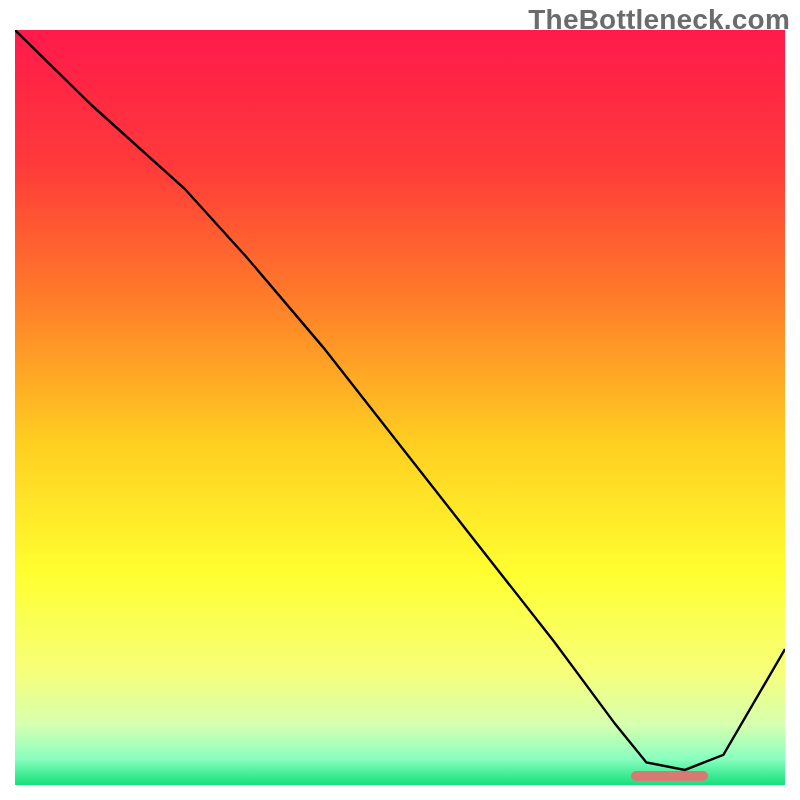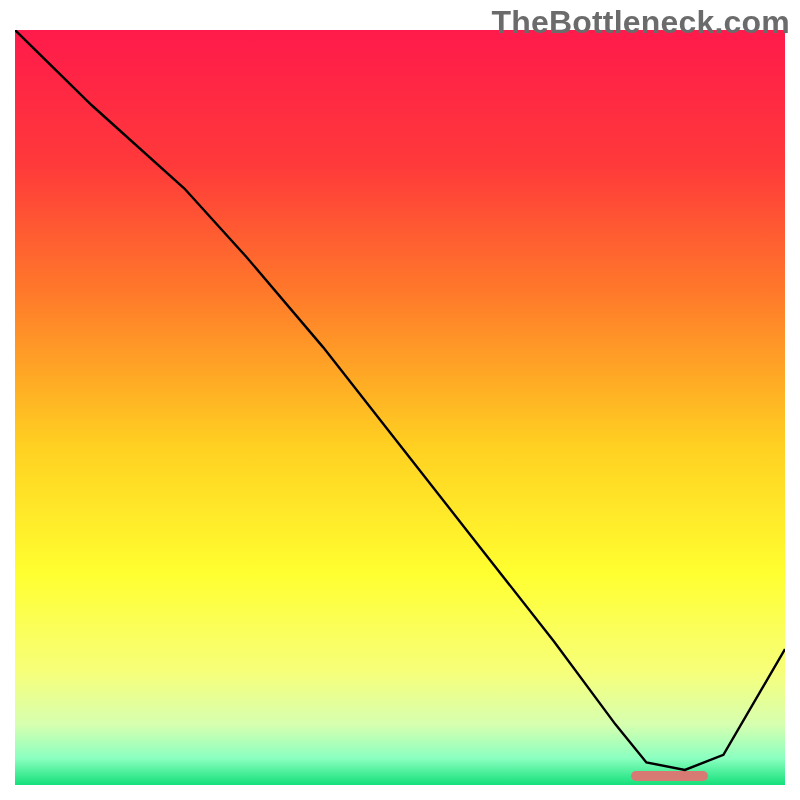--- a/index.html
+++ b/index.html
@@ -13,21 +13,21 @@
   }
   .container {
     position: relative;
     width: 800px;
     height: 800px;
   }
   .watermark {
     position: absolute;
     top: 4px;
     right: 10px;
-    font-size: 32px;
+    font-size: 28px;
     font-weight: 600;
     color: #6b6b6b;
     letter-spacing: 0.2px;
     z-index: 5;
   }
   .plot {
     position: absolute;
     left: 15px;
     top: 30px;
     width: 770px;

